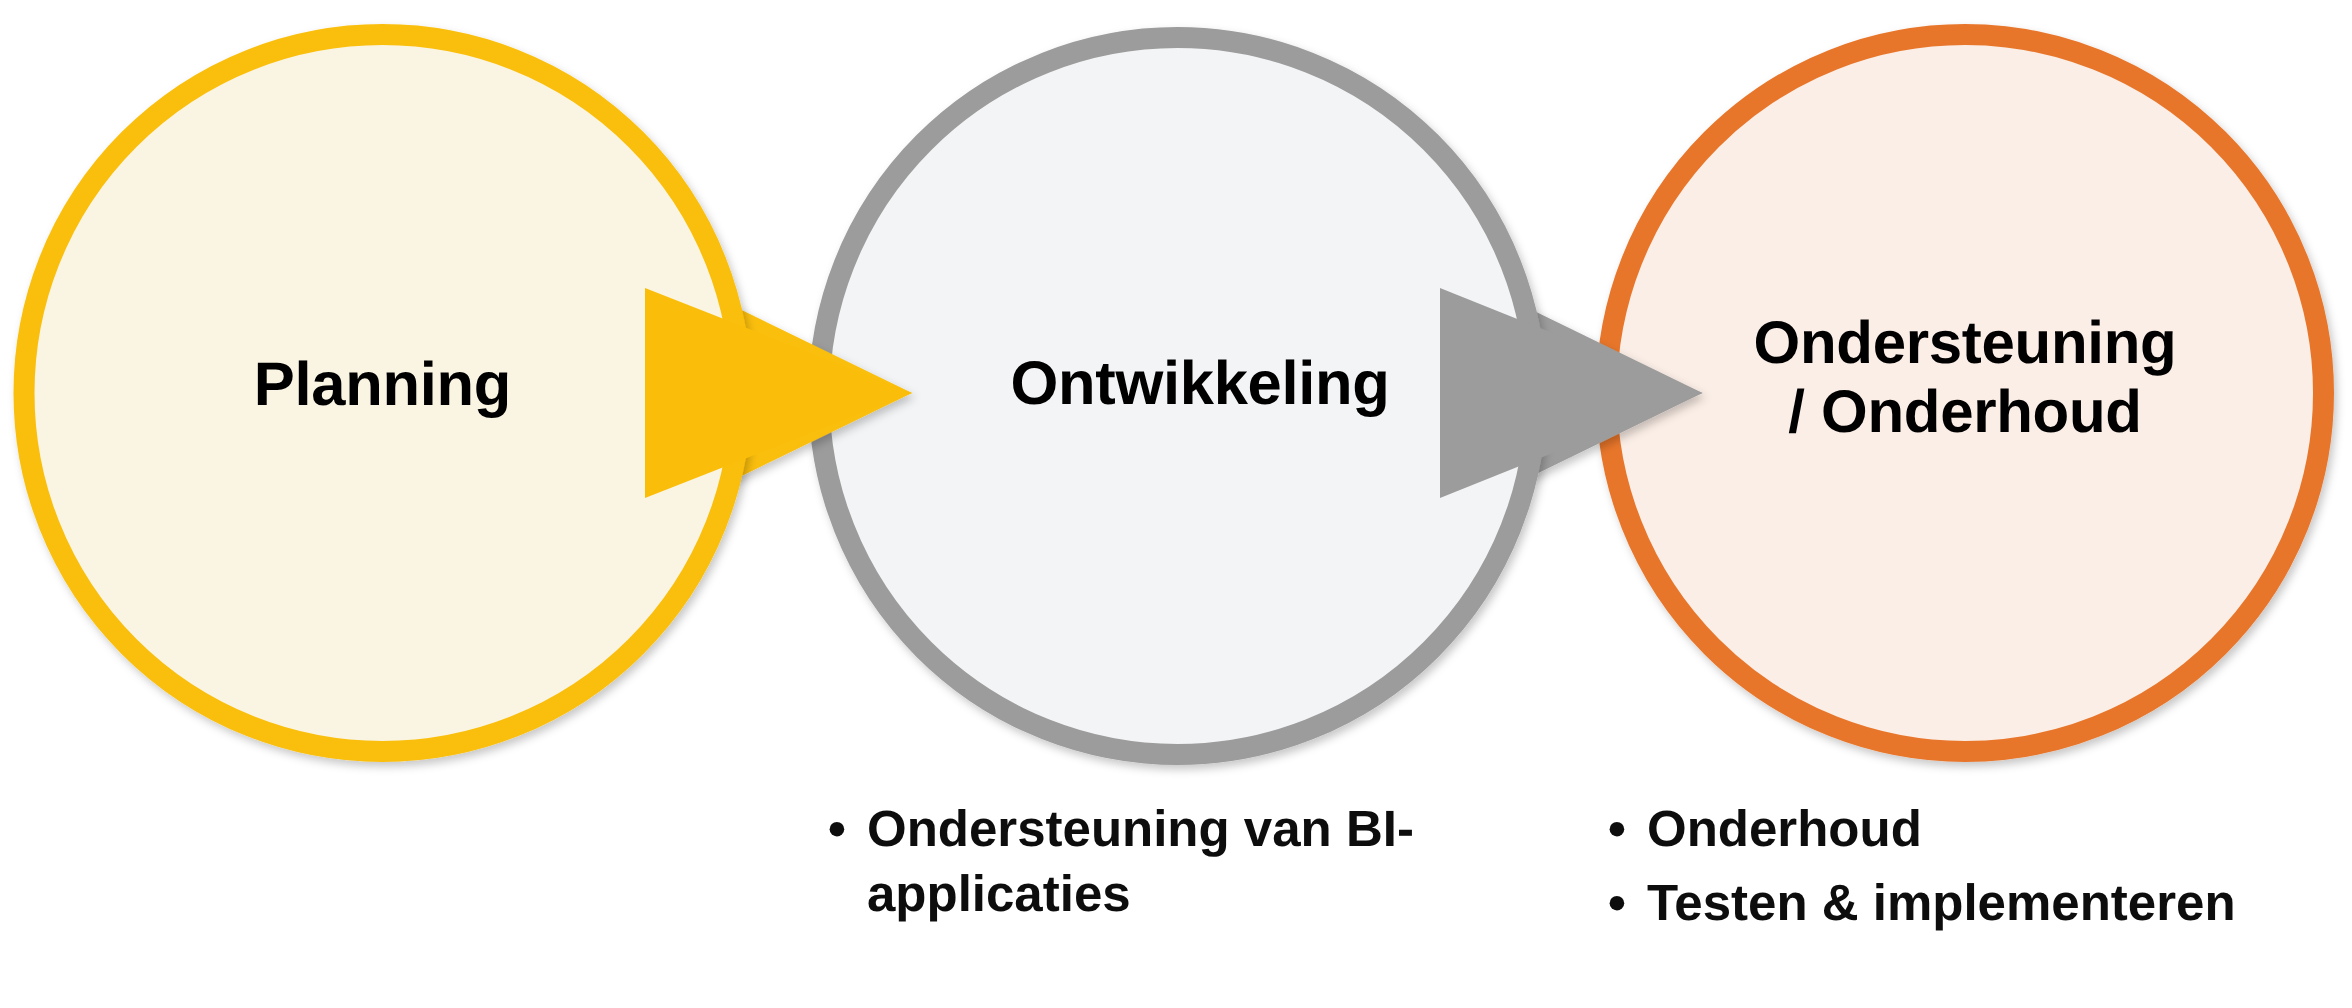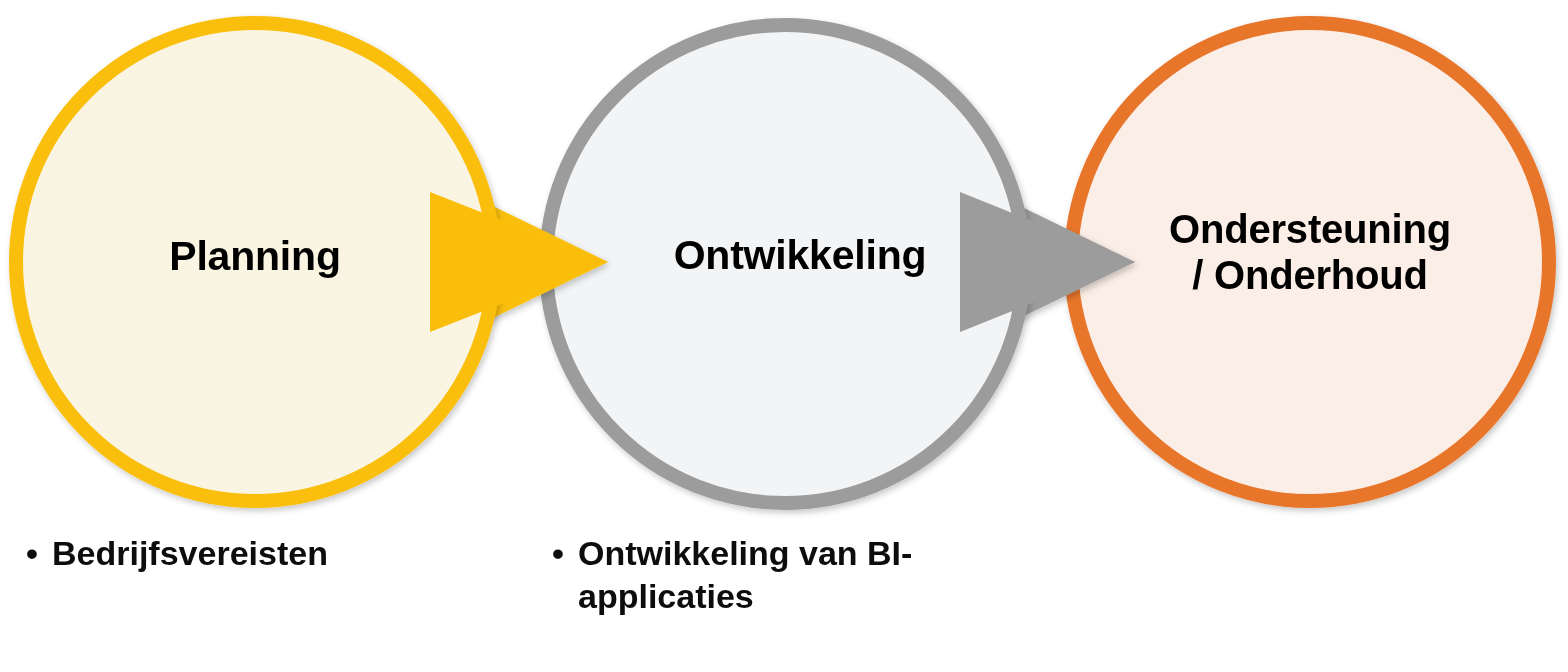--- a/index.html
+++ b/index.html
@@ -124,21 +124,24 @@
   </svg>
 
   <div class="node-label" id="label-planning">Planning</div>
 
   <div class="node-label" id="label-implementatie">Ontwikkeling</div>
 
   <div class="node-label" id="label-ondersteuning">Ondersteuning
 / Onderhoud</div>
 
   <div class="bullet-column" id="bullets-planning">
-    <span class="bullet-item">Bedrijfsvereisten</span>
   </div>
 
   <div class="bullet-column" id="bullets-implementatie">
-    <span class="bullet-item">Ontwikkeling van BI-applicaties</span>
+    <span class="bullet-item">Ondersteuning van BI-applicaties</span>
   </div>
 
+  <div class="bullet-column" id="bullets-ondersteuning">
+    <span class="bullet-item">Onderhoud</span>
+    <span class="bullet-item">Testen &amp; implementeren</span>
+  </div>
 
 </div>
 
 </body></html>

